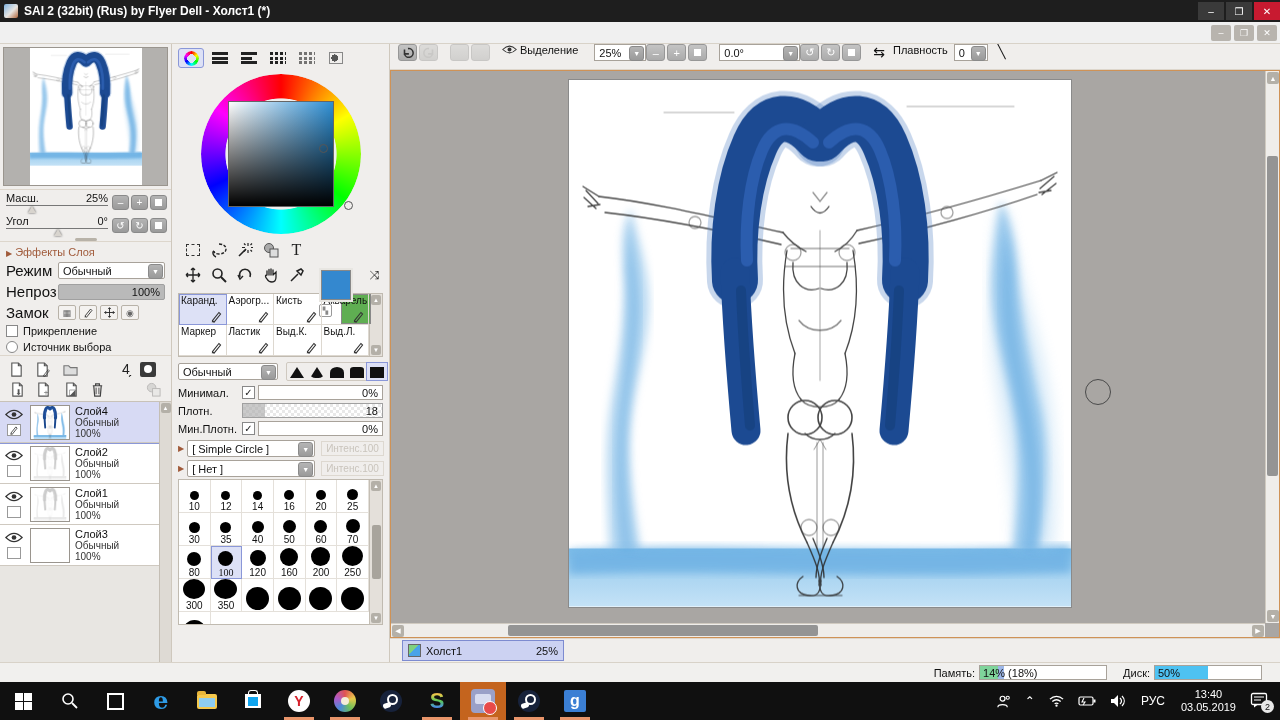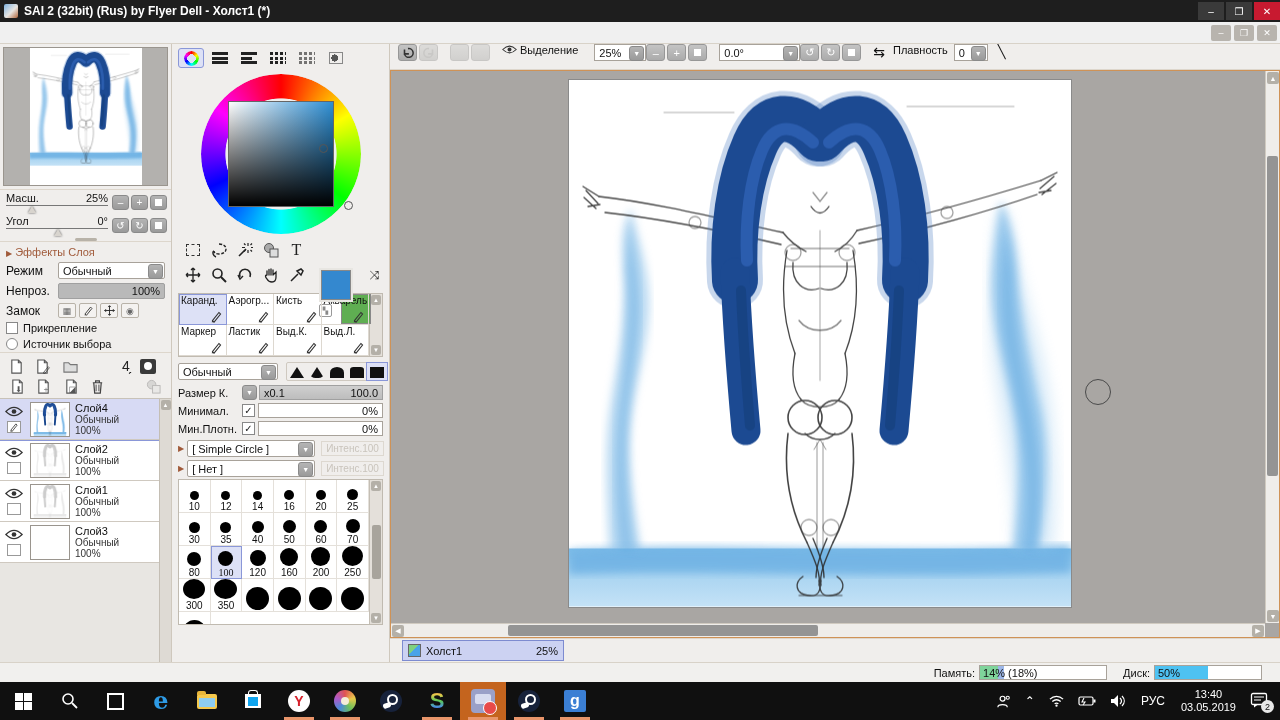--- a/index.html
+++ b/index.html
@@ -40,21 +40,21 @@
   .ctl-lv { display:flex; justify-content:space-between; font-size:11px; padding:0 2px; }
   .slider-track { position:relative; height:8px; border-top:1px solid #777; margin:1px 2px 0 2px; }
   .slider-tri { position:absolute; top:0; width:0; height:0; border-left:4px solid transparent; border-right:4px solid transparent; border-bottom:7px solid #d8d4ce; filter:drop-shadow(0 0 1px #555); }
   .panel-div { height:6px; border-bottom:1px solid #ddd6cc; position:relative; }
   .panel-div::after { content:""; position:absolute; left:50%; top:2px; width:22px; height:3px; margin-left:-11px; background:#b8b2a8; border-radius:2px; }
 
   .sec-header { color:#a05a3a; font-size:11px; padding:4px 6px 2px 6px; }
   .sec-header .tri { color:#a05a3a; font-size:8px; margin-right:3px; }
 
   .form-row { display:flex; align-items:center; padding:2px 6px; }
-  .form-row .lbl { width:52px; font-size:12px; }
+  .form-row .lbl { width:52px; font-size:15px; }
   .dropdown { flex:1; height:17px; background:#fff; border:1px solid #a8a29a; border-radius:2px; display:flex; align-items:center; padding-left:4px; position:relative; }
   .dropdown .dd { position:absolute; right:1px; top:1px; }
   .fillbar { flex:1; height:16px; background:#b9b9b9; border:1px solid #a0a0a0; border-radius:2px; text-align:right; padding:1px 4px; font-size:11px; }
   .lockbtn { width:18px; height:15px; border:1px solid #b8b2a8; border-radius:2px; background:#f4f2f0; margin-right:3px; display:inline-flex; align-items:center; justify-content:center; color:#666; font-size:9px; }
   .chk-row { display:flex; align-items:center; padding:2px 6px; font-size:11px; }
   .chkbox { width:12px; height:12px; border:1px solid #888; background:#fff; margin-right:5px; }
   .radio { width:12px; height:12px; border:1px solid #888; background:#fff; border-radius:50%; margin-right:5px; }
 
   
   .ltb { padding:3px 6px 2px 6px; border-top:1px solid #ddd6cc; }
@@ -793,31 +793,27 @@
         <div class="shp s4">
             <i></i>
           </div>
         <div class="shp sel">
             <i></i>
           </div>
       </div>
     </div>
 
     <div class="setrow">
-      <span class="lbl">Размер К.</span>
-      <span class="ddbtn" style="margin-right:2px">▼</span>
-      <div class="szfield">
-        <span>x0.1</span>
-        <span>100.0</span>
-      </div>
-    </div>
-    <div class="setrow">
       <span class="lbl">Минимал.</span>
       <span class="chk">✓</span>
       <div class="numfield">0%</div>
+    </div>
+    <div class="setrow">
+      <span class="lbl">Плотн.</span>
+      <div class="densfield"><div class="densfill"></div><span>18</span></div>
     </div>
     <div class="setrow">
       <span class="lbl">Мин.Плотн.</span>
       <span class="chk">✓</span>
       <div class="numfield">0%</div>
     </div>
 
     <div class="texrow">
       <span class="tri">▶</span>
       <div class="dropdown">

